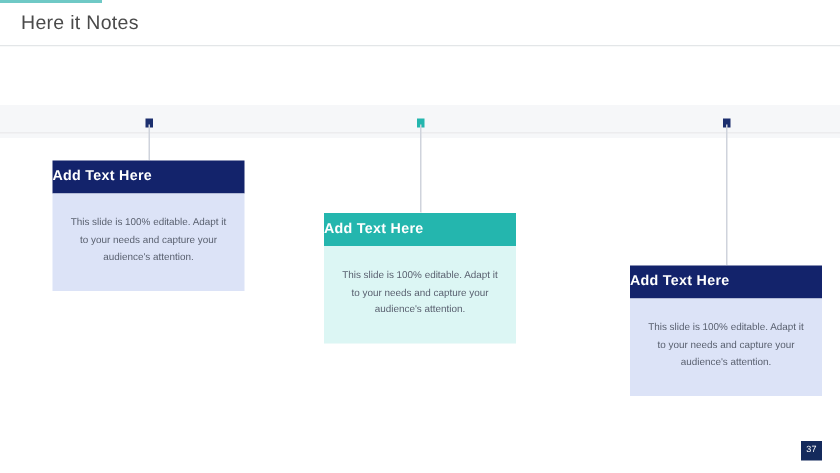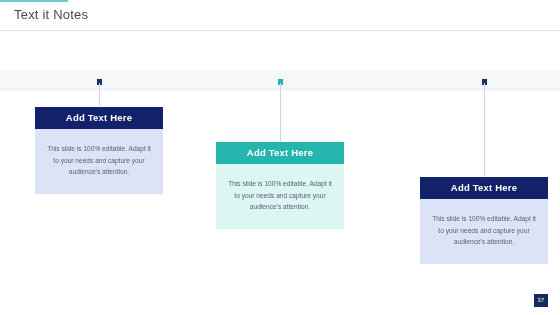--- a/index.html
+++ b/index.html
@@ -102,21 +102,21 @@
 
   
   .note {
     position: absolute;
     width: 128px;
     box-sizing: border-box;
   }
   .note-head {
     height: 22px;
     line-height: 22px;
-    text-align: center;
+    text-align: left;
     font-size: 9.5px;
     font-weight: bold;
     color: #ffffff;
     letter-spacing: 0.2px;
     box-sizing: border-box;
   }
   .note-body {
     padding: 14px 12px 16px 12px;
     text-align: center;
     font-size: 6.6px;
@@ -140,21 +140,21 @@
     letter-spacing: 0.2px;
   }
 </style>
 </head>
 <body>
 
 <div class="slide">
 
   <div class="header">
     <div class="header-accent"></div>
-    <div class="page-title">Text it Notes</div>
+    <div class="page-title">Here it Notes</div>
   </div>
 
   <div class="canvas">
 
     <div class="band"></div>
     <div class="timeline-rule"></div>
 
     <div class="marker-top" style="left:99px; top:48px; background:#1c2f6e;"></div>
     <div class="stem" style="left:99px; top:52px; height:27px;"></div>
     <div class="node-dot" style="left:99px; top:79px; background:#1c2f6e;"></div>

